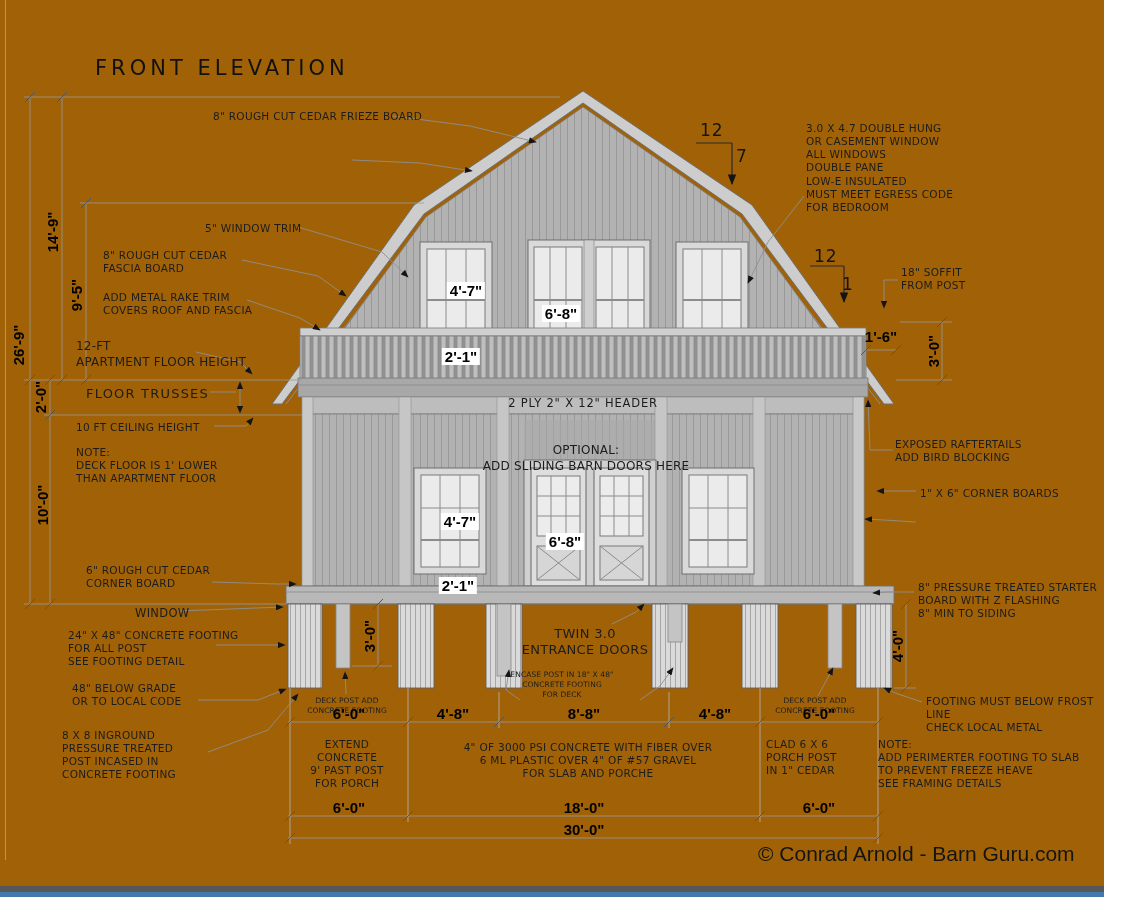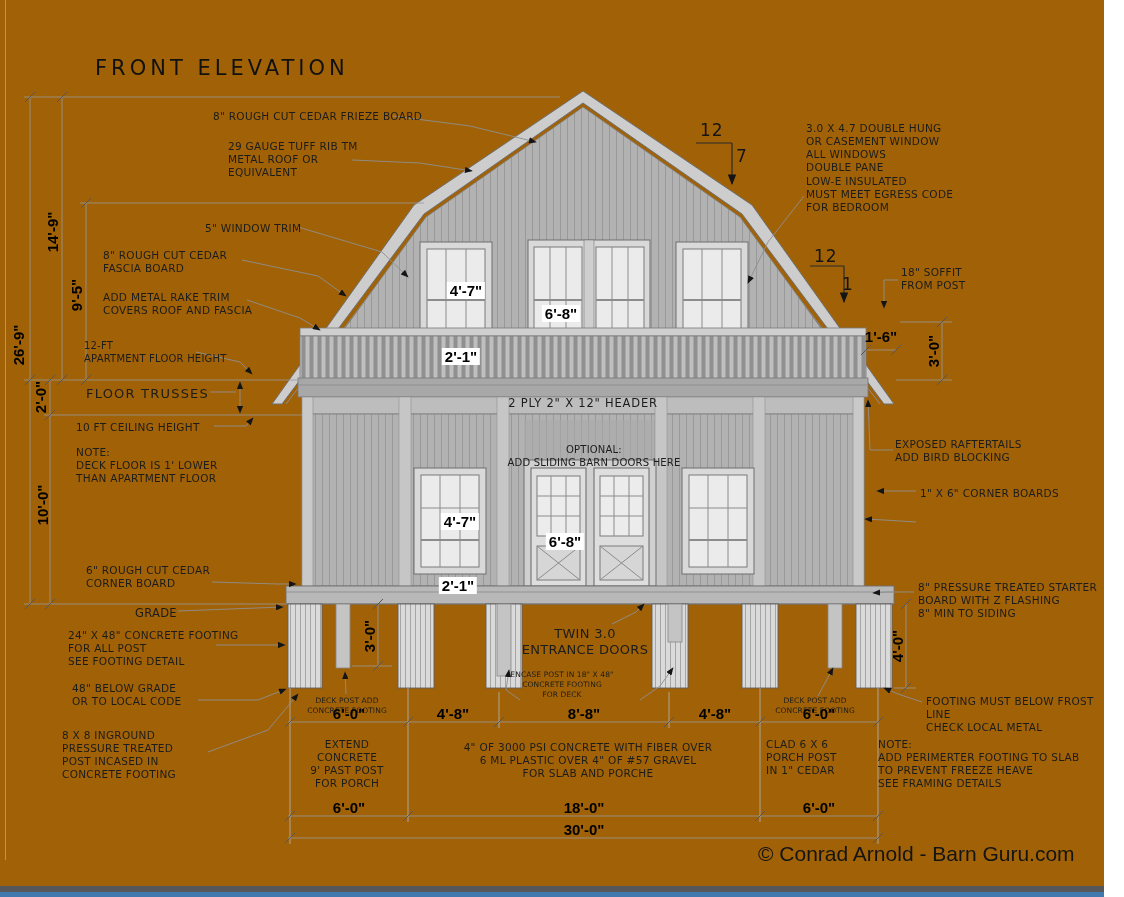--- a/index.html
+++ b/index.html
@@ -1,21 +1,21 @@
 <!DOCTYPE html>
 <html><head>
 <meta charset="utf-8">
 <style>
   html,body{margin:0;padding:0;background:#ffffff;}
   #stage{position:relative;width:1104px;height:897px;background:#a16207;overflow:hidden;
          font-family:"DejaVu Sans",sans-serif;}
   svg{position:absolute;left:0;top:0;}
   .ann{position:absolute;font-size:10.5px;line-height:1.25;letter-spacing:.3px;color:#1c1c1c;
        white-space:pre-line;}
-  .sm{font-size:10px;letter-spacing:.2px;line-height:1.3;margin-left:8px;}
+  .sm{font-size:12px;letter-spacing:.2px;line-height:1.3;}
   .xs{font-size:7.5px;letter-spacing:.1px;line-height:1.3;}
   .ctr{text-align:center;transform:translateX(-50%);}
   .dim{position:absolute;font-family:"Liberation Sans",sans-serif;font-weight:bold;
        font-size:15px;color:#000;white-space:nowrap;}
   .dimc{transform:translateX(-50%);}
   .vrot{transform:translate(-50%,-50%) rotate(-90deg);}
   .wlab{position:absolute;font-family:"Liberation Sans",sans-serif;font-weight:bold;
         font-size:15px;color:#000;background:#ffffff;padding:0 3px;transform:translateX(-50%);}
   .pitch{position:absolute;font-size:17px;color:#151515;font-weight:500;letter-spacing:1px;}
   #title{position:absolute;left:95px;top:56px;font-size:21px;letter-spacing:4px;color:#111;}
@@ -237,38 +237,35 @@
     <polyline points="640,700 660,686 673,668" marker-end="url(#arw)"></polyline>
     <polyline points="346,694 345,672" marker-end="url(#arw)"></polyline>
     <polyline points="818,696 833,668" marker-end="url(#arw)"></polyline>
   </g>
 </svg>
 
 <div id="page-border"></div>
 <div id="title">FRONT ELEVATION</div>
 
 <div class="ann" style="left:213px;top:110px">8" ROUGH CUT CEDAR FRIEZE BOARD</div>
-<div class="ann" style="left:228px;top:140px">29 GAUGE TUFF RIB TM
-METAL ROOF OR
-EQUIVALENT</div>
 <div class="ann" style="left:205px;top:222px">5" WINDOW TRIM</div>
 <div class="ann" style="left:103px;top:249px">8" ROUGH CUT CEDAR
 FASCIA BOARD</div>
 <div class="ann" style="left:103px;top:291px">ADD METAL RAKE TRIM
 COVERS ROOF AND FASCIA</div>
 <div class="ann sm" style="left:76px;top:339px">12-FT
 APARTMENT FLOOR HEIGHT</div>
 <div class="ann" style="left:86px;top:386px;font-size:13px;letter-spacing:1.2px">FLOOR TRUSSES</div>
 <div class="ann" style="left:76px;top:421px">10 FT CEILING HEIGHT</div>
 <div class="ann" style="left:76px;top:446px">NOTE:
 DECK FLOOR IS 1' LOWER
 THAN APARTMENT FLOOR</div>
 <div class="ann" style="left:86px;top:564px">6" ROUGH CUT CEDAR
 CORNER BOARD</div>
-<div class="ann" style="left:135px;top:606px;font-size:11.5px">GRADE</div>
+<div class="ann" style="left:135px;top:606px;font-size:11.5px">WINDOW</div>
 <div class="ann" style="left:68px;top:629px">24" X 48" CONCRETE FOOTING
 FOR ALL POST
 SEE FOOTING DETAIL</div>
 <div class="ann" style="left:72px;top:682px">48" BELOW GRADE
 OR TO LOCAL CODE</div>
 <div class="ann" style="left:62px;top:729px">8 X 8 INGROUND
 PRESSURE TREATED
 POST INCASED IN
 CONCRETE FOOTING</div>
 

